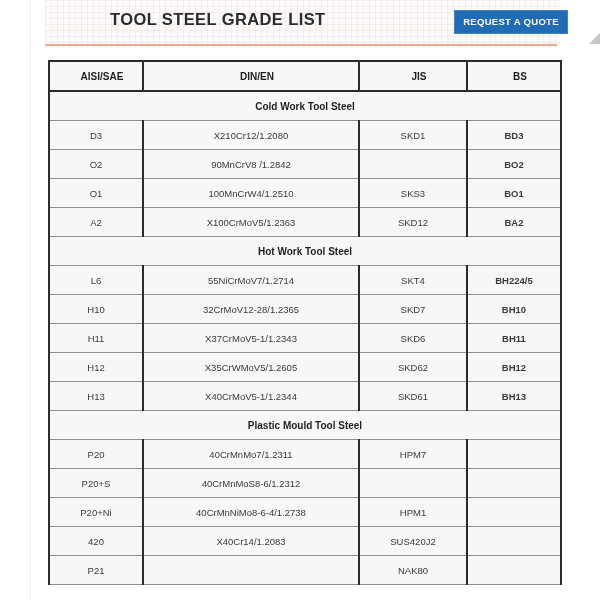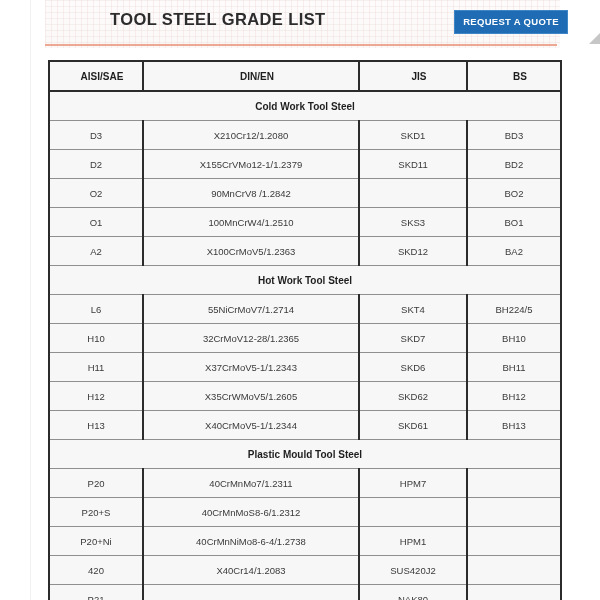--- a/index.html
+++ b/index.html
@@ -138,21 +138,21 @@
     color: #1e1e1e;
     border-left-color: #2b2b2b;
     border-right-color: #2b2b2b;
     border-left-width: 2px;
     border-right-width: 2px;
   }
   
   #grade-table td.c0 { border-left: 2px solid #2b2b2b; margin-top: 24px; }
   #grade-table td.c1 { border-left: 2px solid #2b2b2b; }
   #grade-table td.c2 { border-left: 2px solid #2b2b2b; }
-  #grade-table td.c3 { border-left: 2px solid #2b2b2b; border-right: 2px solid #2b2b2b; }
+  #grade-table td.c3 { border-left: 2px solid #2b2b2b; border-right: 2px solid #2b2b2b; font-weight: bold; }
   #grade-table th.c0 { border-left: 2px solid #2b2b2b; }
   #grade-table th.c3 { border-right: 2px solid #2b2b2b; }
 </style>
 </head>
 <body>
 
 <div id="page">
 
   <div id="left-gutter-rule"></div>
 
@@ -182,26 +182,20 @@
         <tr>
           <td class="section" colspan="4">Cold Work Tool Steel</td>
         </tr>
         <tr>
           <td class="c0">D3</td>
           <td class="c1">X210Cr12/1.2080</td>
           <td class="c2">SKD1</td>
           <td class="c3">BD3</td>
         </tr>
         <tr>
-          <td class="c0">D2</td>
-          <td class="c1">X155CrVMo12-1/1.2379</td>
-          <td class="c2">SKD11</td>
-          <td class="c3">BD2</td>
-        </tr>
-        <tr>
           <td class="c0">O2</td>
           <td class="c1">90MnCrV8 /1.2842</td>
           <td class="c2"></td>
           <td class="c3">BO2</td>
         </tr>
         <tr>
           <td class="c0">O1</td>
           <td class="c1">100MnCrW4/1.2510</td>
           <td class="c2">SKS3</td>
           <td class="c3">BO1</td>

